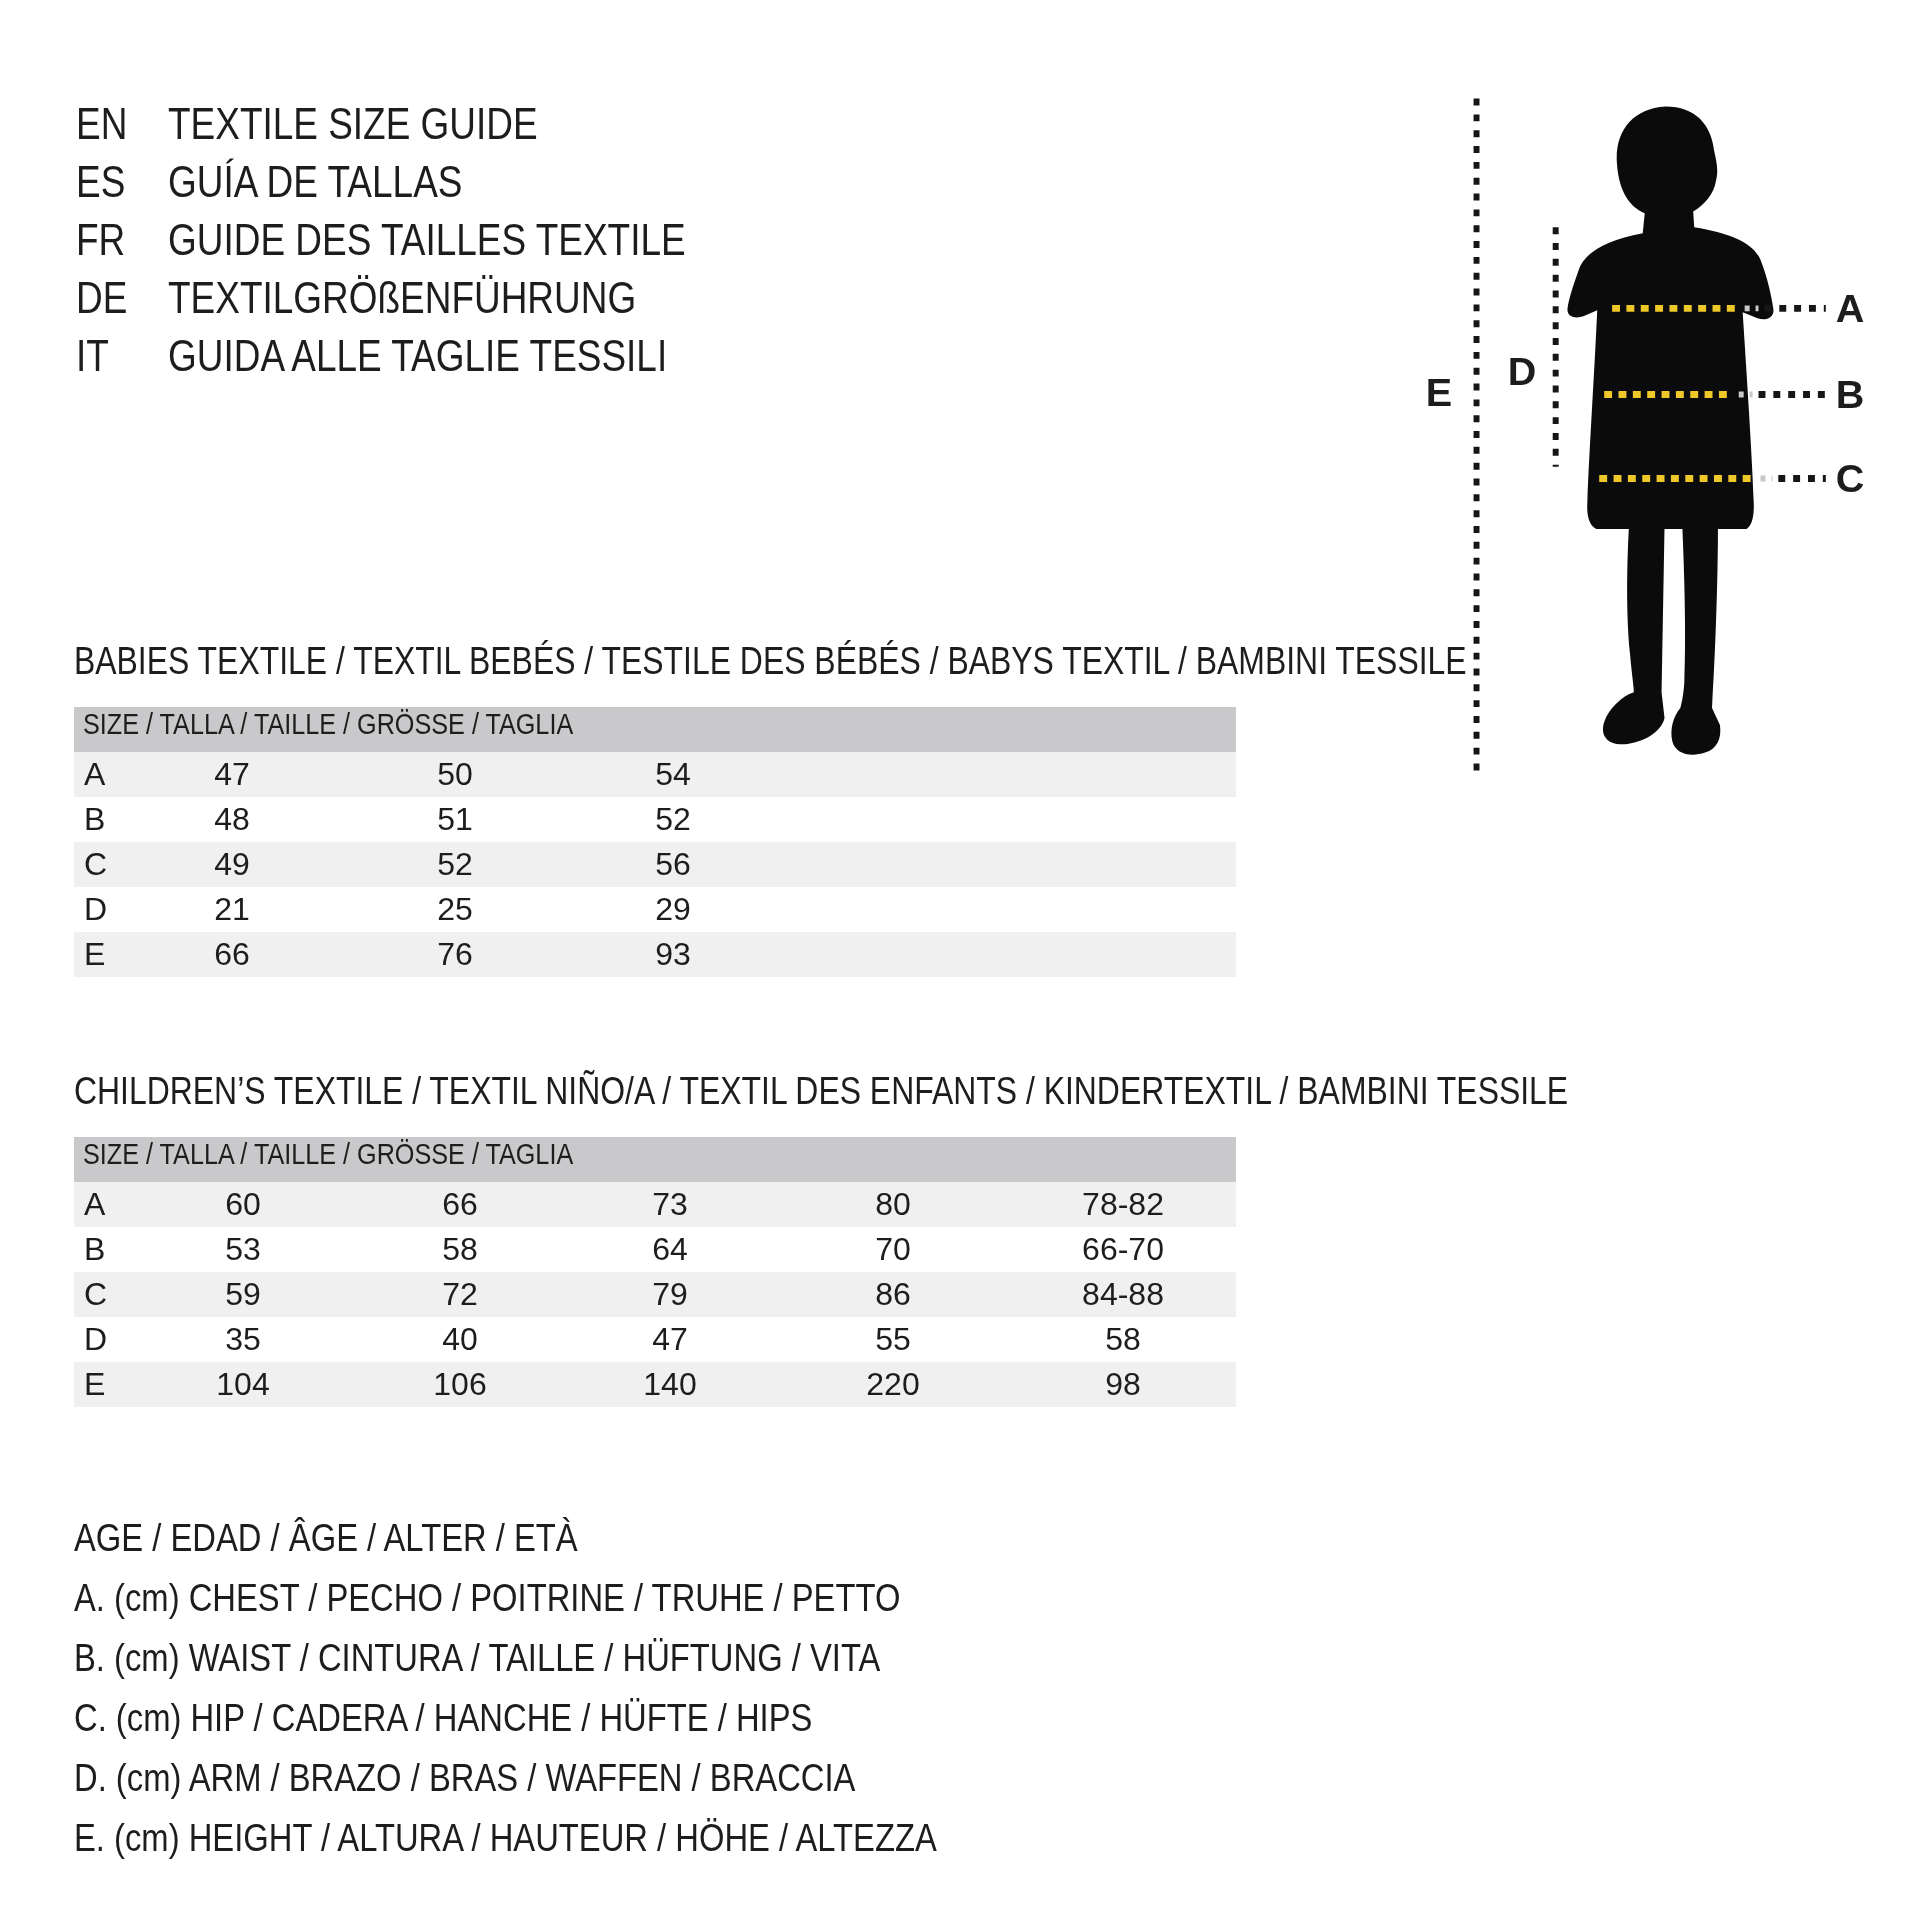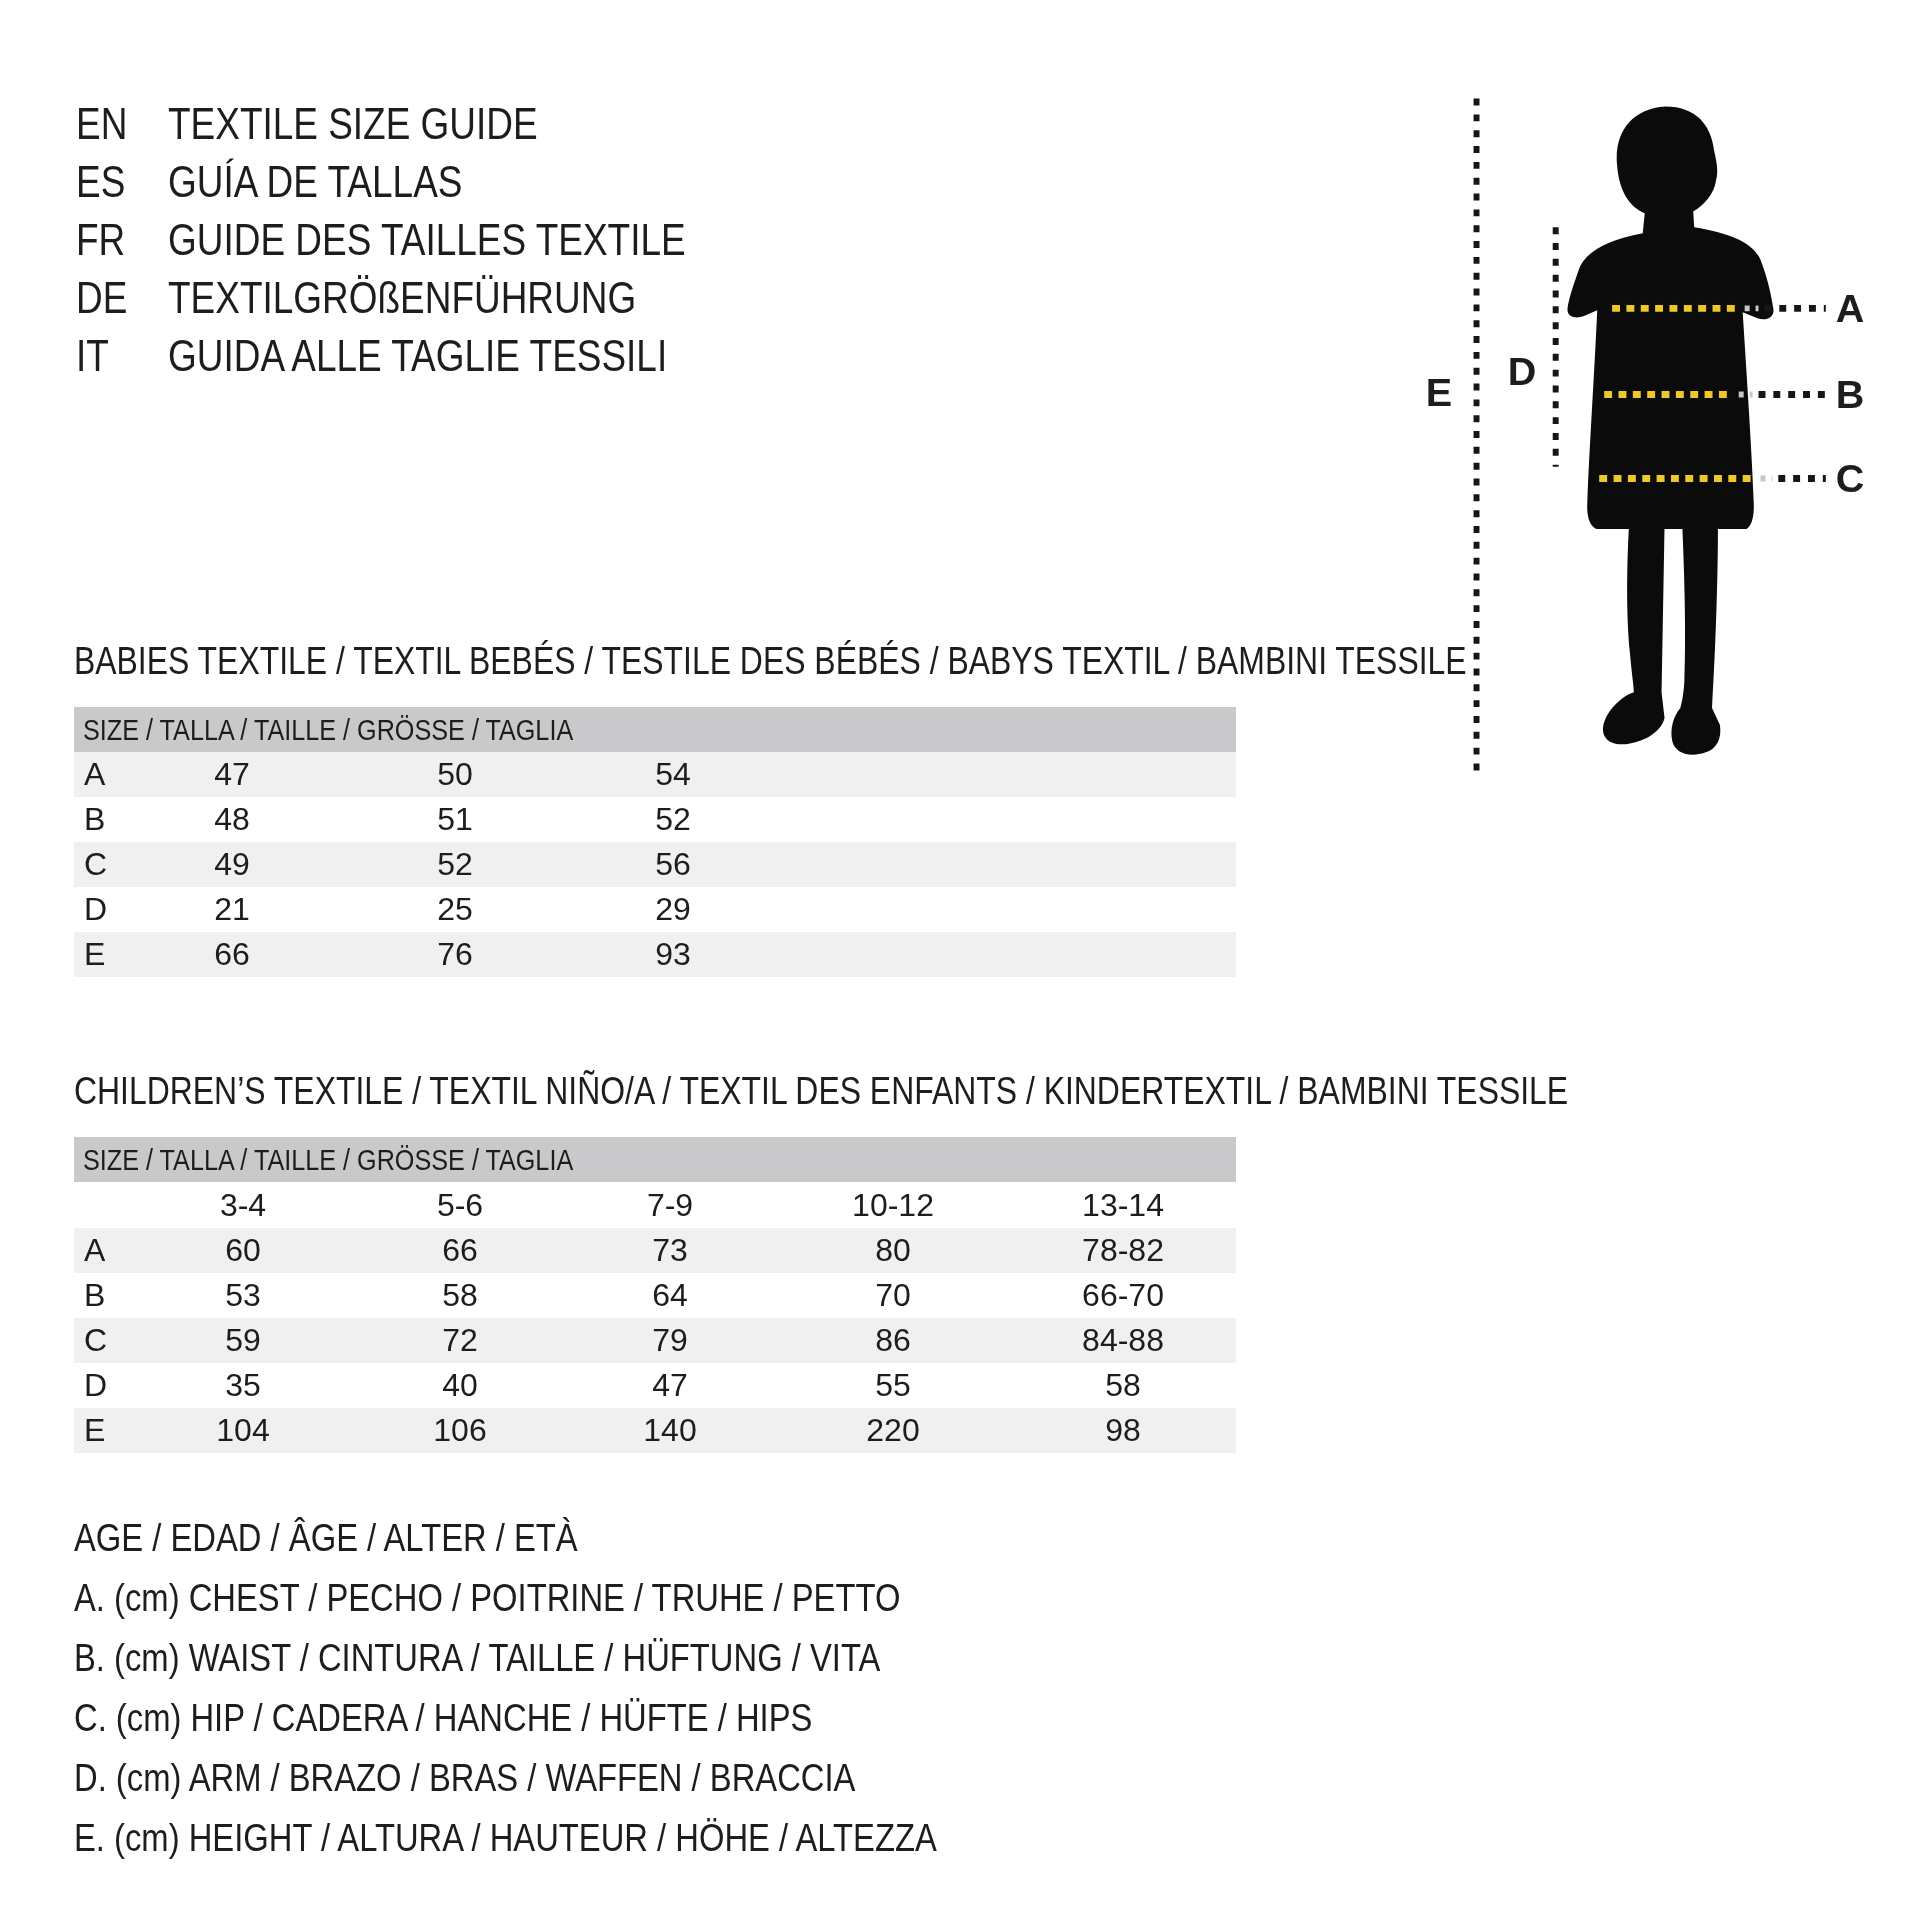--- a/index.html
+++ b/index.html
@@ -13,21 +13,21 @@
   .lang-block { position:absolute; left:76px; top:95px; }
   .lang-row  { display:flex; align-items:center; height:58px; font-size:44px; font-weight:500; }
   .lang-code { width:92px; flex:none; }
 
   
   .heading { position:absolute; left:74px; height:42px; display:flex; 
              font-size:38px; font-weight:500; }
 
   
   .sizetable { position:absolute; left:74px; width:1162px; font-weight:500; }
-  .size-bar  { height:45px; background:#c9c9cb; display:flex; align-items:center;
+  .size-bar  { height:45px; background:#c9c9cb; display:flex; 
                padding-left:9px; box-sizing:border-box; font-size:30px; }
   .trow { display:grid; align-items:center; font-size:32px; }
   .babies   .trow { grid-template-columns:59px 198px 248px 188px 1fr; }
   .children .trow { grid-template-columns:59px 220px 214px 206px 240px 220px 1fr; }
   .trow.thead { height:46px; }
   .trow.tdata { height:45px; }
   .striped { background:#f0f0f1; }
   .cell { text-align:center; }
   .cell.label { text-align:left; padding-left:10px; }
 
@@ -107,28 +107,20 @@
       </div>
     </div>
 
   <div class="heading" style="top:1070px">
     <span class="cond">CHILDREN’S TEXTILE / TEXTIL NIÑO/A / TEXTIL DES ENFANTS / KINDERTEXTIL / BAMBINI TESSILE</span>
   </div>
   <div class="sizetable children" style="top:1137px">
     <div class="size-bar">
       <span class="cond">SIZE / TALLA / TAILLE / GRÖSSE / TAGLIA</span>
     </div>
-  <div class="trow thead">
-        <span class="cell label"></span>
-        <span class="cell">3-4</span>
-        <span class="cell">5-6</span>
-        <span class="cell">7-9</span>
-        <span class="cell">10-12</span>
-        <span class="cell">13-14</span>
-      </div>
       <div class="trow tdata striped">
         <span class="cell label">A</span>
         <span class="cell">60</span>
         <span class="cell">66</span>
         <span class="cell">73</span>
         <span class="cell">80</span>
         <span class="cell">78-82</span>
       </div>
       <div class="trow tdata">
         <span class="cell label">B</span>

